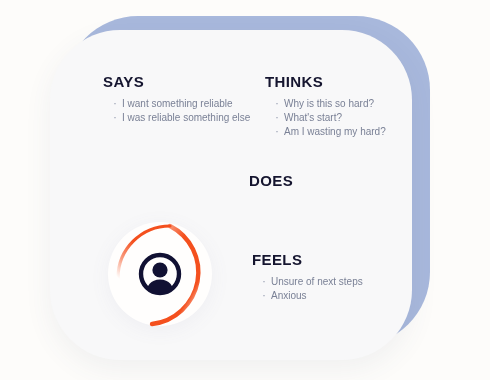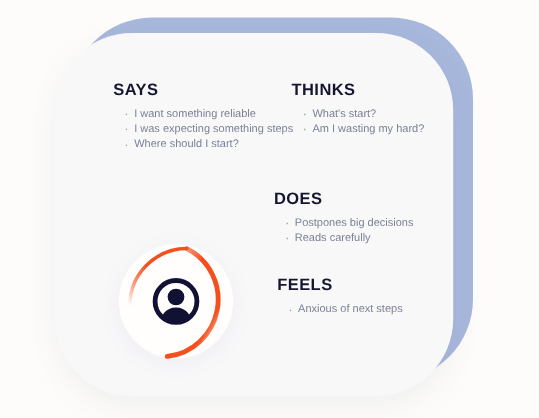--- a/index.html
+++ b/index.html
@@ -125,45 +125,42 @@
 <div class="stage">
 
   <div class="accent-shape"></div>
 
   <div class="card">
 
     <div class="block block-says">
       <h2 class="block-title">SAYS</h2>
       <ul class="block-list">
         <li>I want something reliable</li>
-        <li>I was expecting something steps</li>
-        <li>Where should I start?</li>
+        <li>I was reliable something else</li>
       </ul>
     </div>
 
     <div class="block block-thinks">
       <h2 class="block-title">THINKS</h2>
       <ul class="block-list">
+        <li>Why is this so hard?</li>
         <li>What's start?</li>
         <li>Am I wasting my hard?</li>
       </ul>
     </div>
 
     <div class="block block-does">
       <h2 class="block-title">DOES</h2>
-      <ul class="block-list">
-        <li>Postpones big decisions</li>
-        <li>Reads carefully</li>
-      </ul>
     </div>
 
     <div class="block block-feels">
       <h2 class="block-title">FEELS</h2>
       <ul class="block-list">
-        <li>Anxious of next steps</li>
+        <li>Unsure of next steps</li>
+        <li>Anxious</li>
       </ul>
     </div>
 
     <div class="avatar-wrap">
       <div class="avatar-disc"></div>
 
       <svg class="avatar-arc" viewBox="0 0 126 126">
         <defs>
           <linearGradient id="arcFade" x1="0" y1="1" x2="1" y2="0">
             <stop offset="0%" stop-color="#f4501e" stop-opacity="0"></stop>

